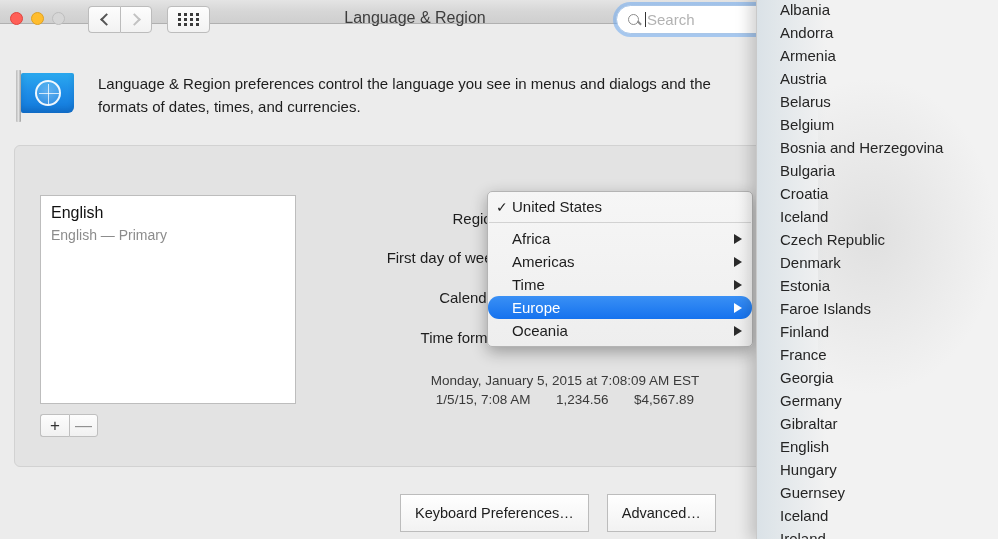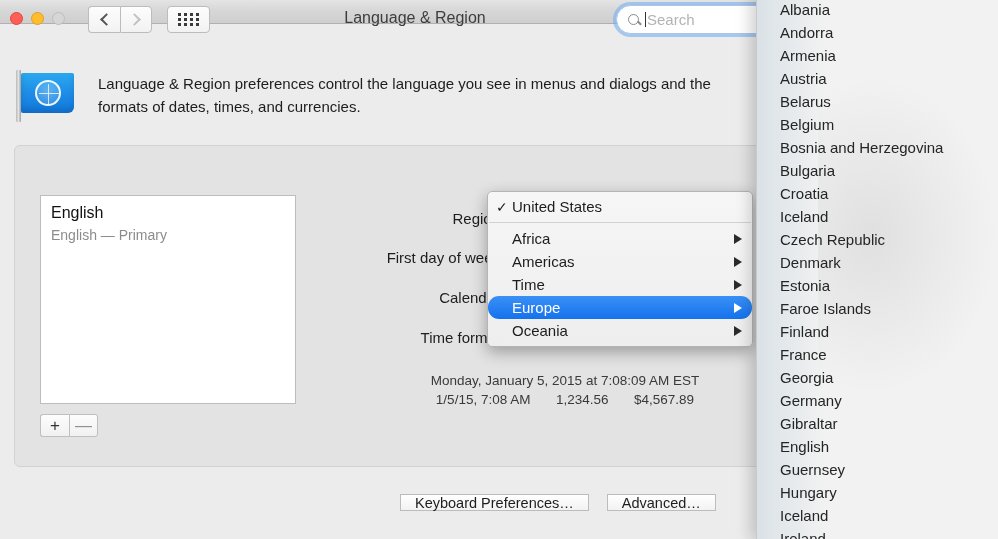--- a/index.html
+++ b/index.html
@@ -105,21 +105,21 @@
   .formrow { position: absolute; right: 0; text-align: right; font-size: 15px; color: #1d1d1d; }
 
   .fmt { position: absolute; left: 300px; top: 225px; width: 500px; text-align: center;
          font-size: 13.5px; color: #3a3a3a; line-height: 19px; }
   .fmt .row2 span { display: inline-block; }
   .fmt .gap { width: 18px; }
 
   
   .btnrow { position: absolute; left: 400px; top: 494px; display: flex; gap: 18px; }
   .pushbtn {
-    height: 17px; border-radius: 0; padding: 0 14px;
+    height: 38px; border-radius: 0; padding: 0 14px;
     background: linear-gradient(to bottom,#ffffff,#f2f2f2);
     border: 1px solid #bcbcbc; font-size: 14.5px; color: #1d1d1d;
     display: flex; align-items: center; justify-content: center;
   }
 
   
   .menu {
     position: absolute; left: 487px; top: 191px; width: 266px;
     background: linear-gradient(to bottom,#f6f6f6,#eeeeee);
     border: 1px solid #b4b4b4; border-radius: 5px;
@@ -294,19 +294,19 @@
       <div class="si">Czech Republic</div>
       <div class="si">Denmark</div>
       <div class="si">Estonia</div>
       <div class="si">Faroe Islands</div>
       <div class="si">Finland</div>
       <div class="si">France</div>
       <div class="si">Georgia</div>
       <div class="si">Germany</div>
       <div class="si">Gibraltar</div>
       <div class="si">English</div>
+      <div class="si">Hungary</div>
       <div class="si">Guernsey</div>
-      <div class="si">Hungary</div>
       <div class="si">Iceland</div>
       <div class="si">Ireland</div>
     </div>
 
 </div>
 
 </body></html>

